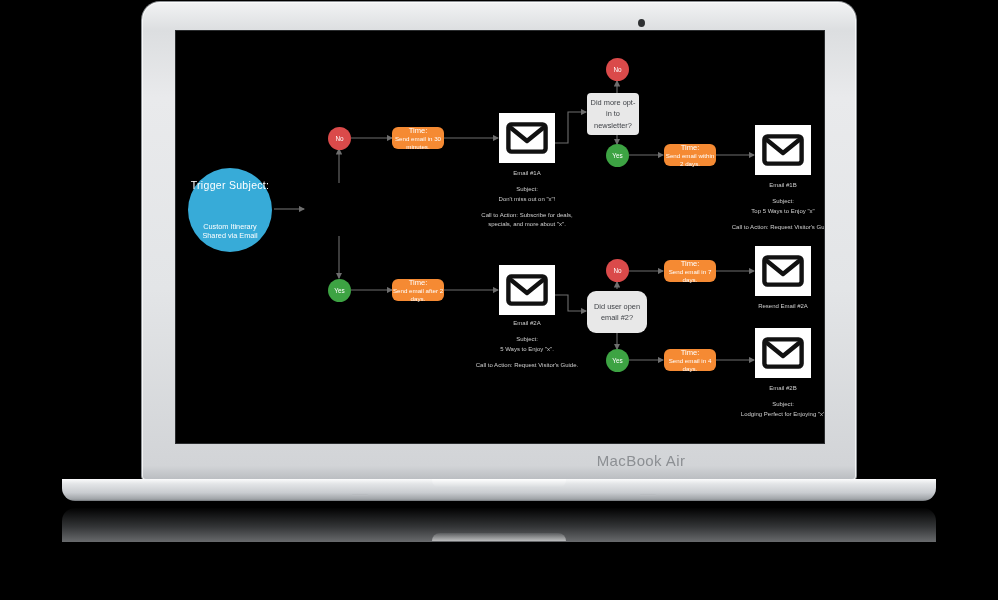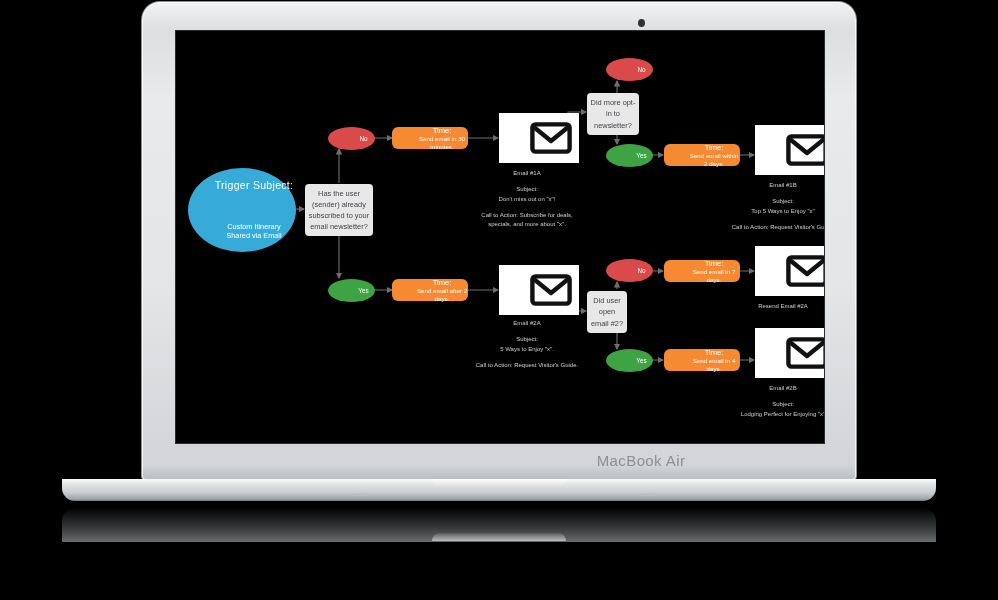--- a/index.html
+++ b/index.html
@@ -111,21 +111,21 @@
     left: 0; top: 0;
     width: 648px;
     height: 412px;
   }
   #chart svg.links {
     position: absolute;
     left: 0; top: 0;
     width: 648px;
     height: 412px;
   }
-  .node { position: absolute; padding-left: 24px; }
+  .node { position: absolute; }
 
   .trigger {
     border-radius: 50%;
     background: #37abd8;
     color: #ffffff;
     display: flex;
     flex-direction: column;
     align-items: center;
     justify-content: center;
     text-align: center;
@@ -252,23 +252,20 @@
 
           <path d="M540,329 L578,329"></path>
         </g>
       </svg>
 
       <div class="node trigger" style="left:12px; top:137px; width:84px; height:84px;">
         <div class="t1">Trigger Subject:</div>
         <div class="t2" style="width:72px;margin-top:29px;">Custom Itinerary Shared via Email</div>
       </div>
 
-      <div class="node decision" style="left:129px; top:153px; width:68px; height:52px;">
-        <span>Has the user (sender) already subscribed to your email newsletter?</span>
-      </div>
 
       <div class="node badge no" style="left:152px; top:96px; width:23px; height:23px;">
         <span>No</span>
       </div>
       <div class="node badge yes" style="left:152px; top:248px; width:23px; height:23px;">
         <span>Yes</span>
       </div>
 
       <div class="node pill" style="left:216px; top:96px; width:52px; height:22px;">
         <div class="p1">Time:</div>
@@ -330,21 +327,21 @@
         </svg>
       </div>
       <div class="caption" style="left:299px; top:288px;">
         <span class="ttl">Email #2A</span>
         <span>Subject:</span>
         <span class="blk">5 Ways to Enjoy "x".</span>
         <span>Call to Action:</span>
         <span>Request Visitor's Guide.</span>
       </div>
 
-      <div class="node decision" style="left:411px; top:260px; width:40px; height:42px;">
+      <div class="node decision" style="left:411px; top:260px; width:60px; height:42px;border-radius:9px;">
         <span>Did user open email #2?</span>
       </div>
       <div class="node badge no" style="left:430px; top:228px; width:23px; height:23px;">
         <span>No</span>
       </div>
       <div class="node badge yes" style="left:430px; top:318px; width:23px; height:23px;">
         <span>Yes</span>
       </div>
 
       <div class="node pill" style="left:488px; top:229px; width:52px; height:22px;">

